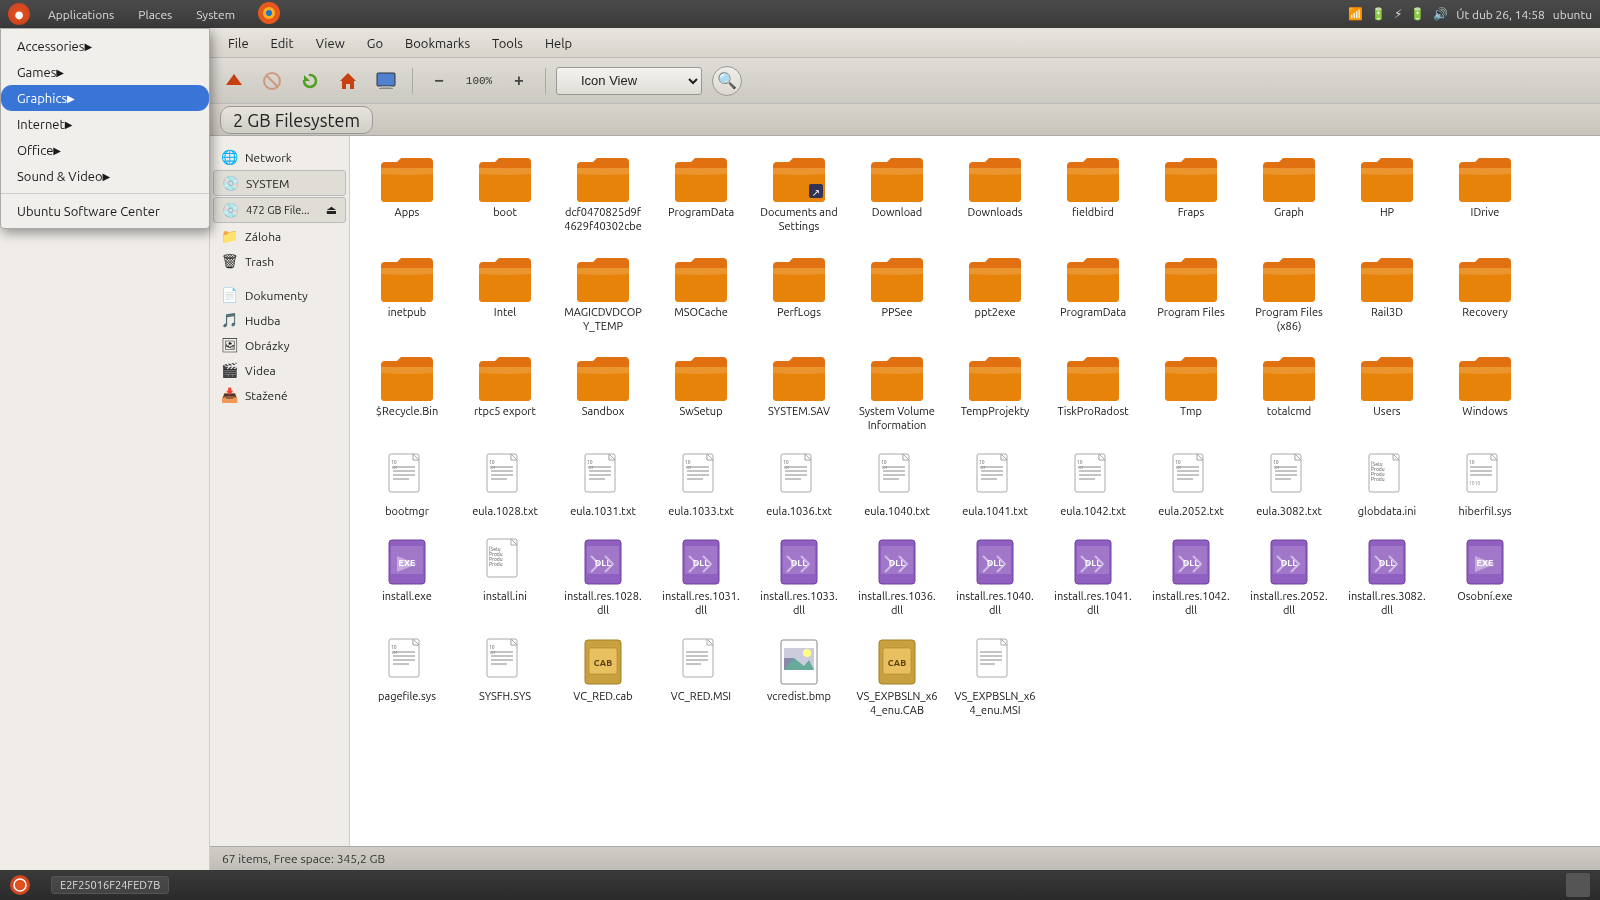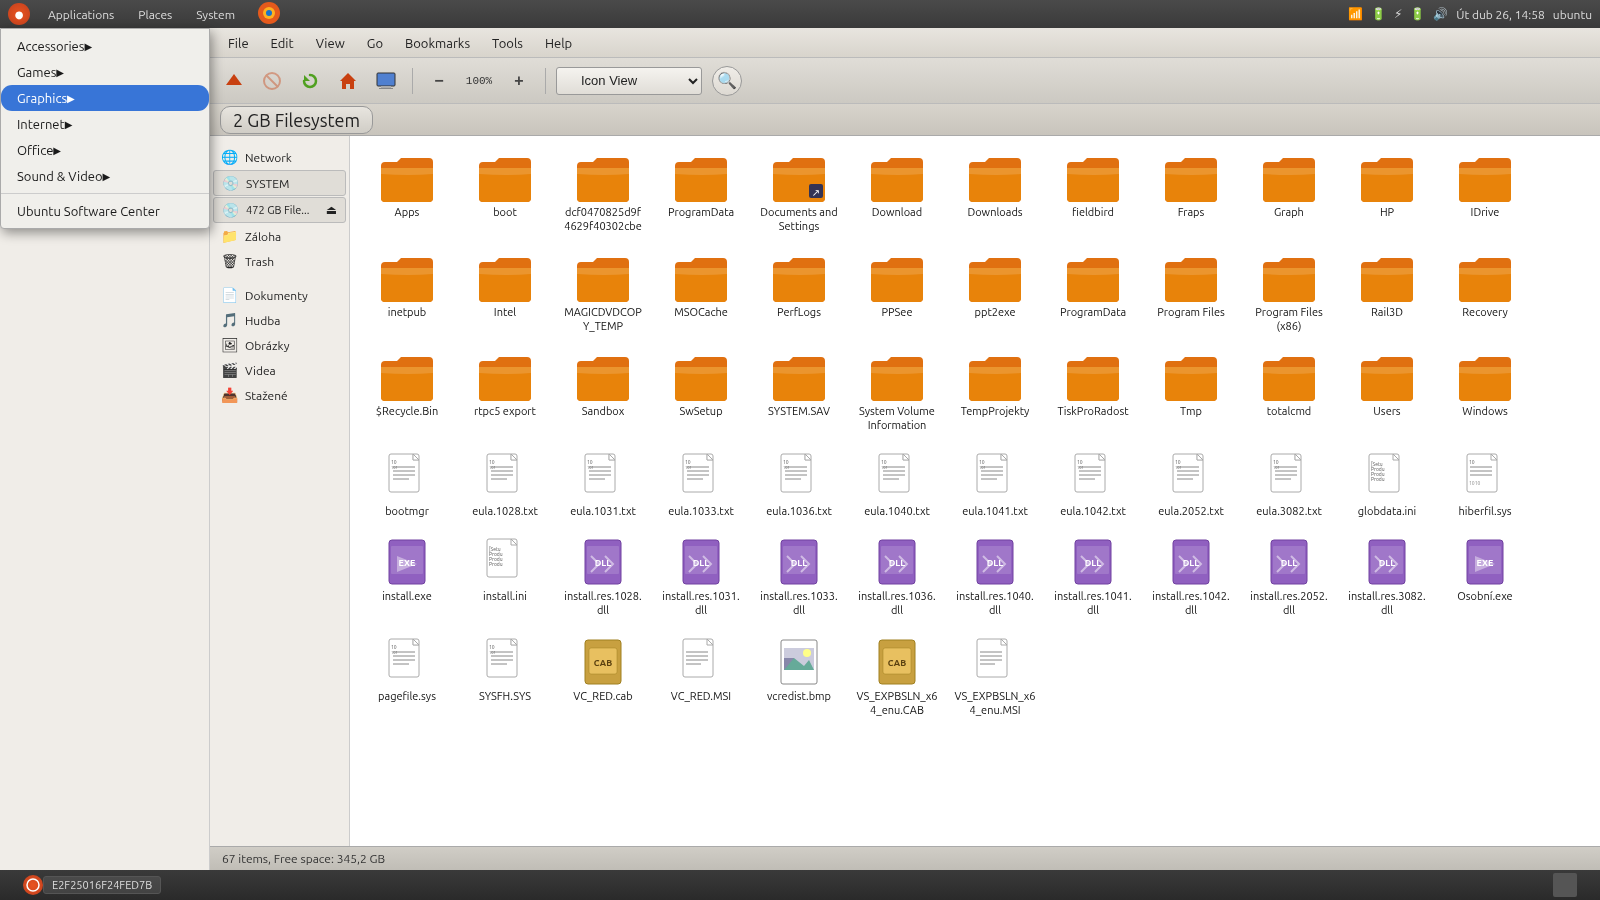--- a/index.html
+++ b/index.html
@@ -229,22 +229,22 @@
       font-size: 12px;
       color: #333;
     }
 
     
     #taskbar {
       height: 30px;
       background: linear-gradient(to bottom, #3a3a3a, #2a2a2a);
       display: flex;
       align-items: center;
-      padding: 0 23px;
-      gap: 0;
+      padding: 0 10px;
+      gap: 21px;
     }
     .task-item {
       background: rgba(255,255,255,0.1);
       border: 1px solid #555;
       border-radius: 3px;
       padding: 2px 8px;
       color: #ddd;
       font-size: 11px;
       cursor: pointer;
     }

